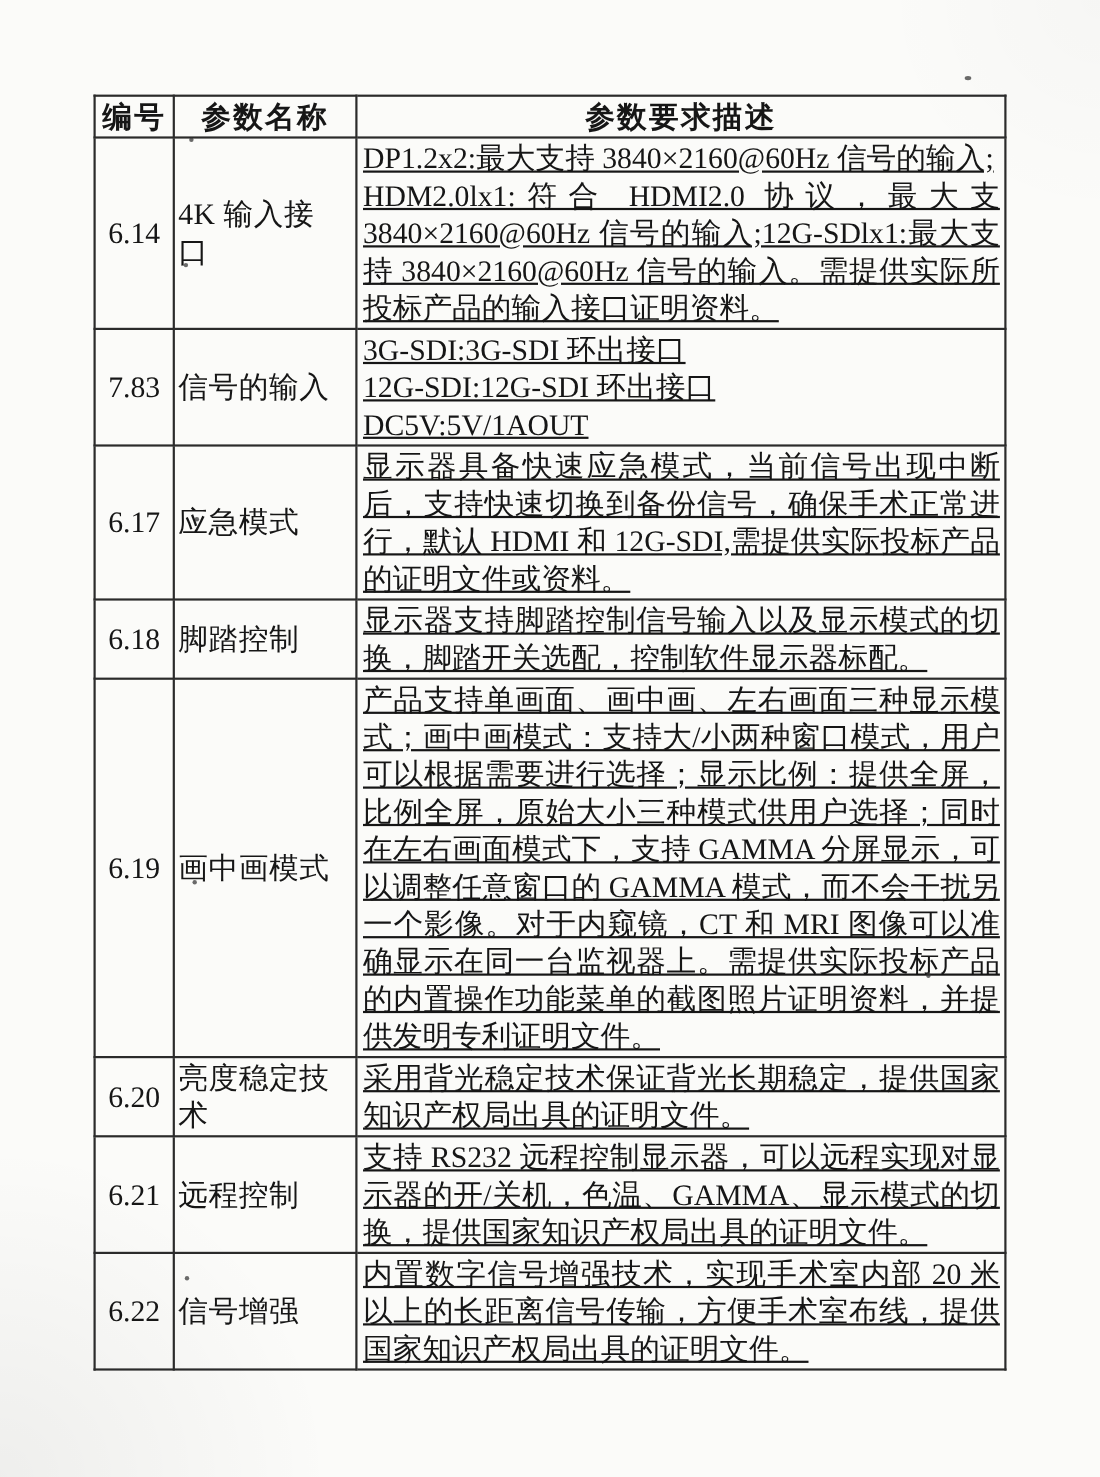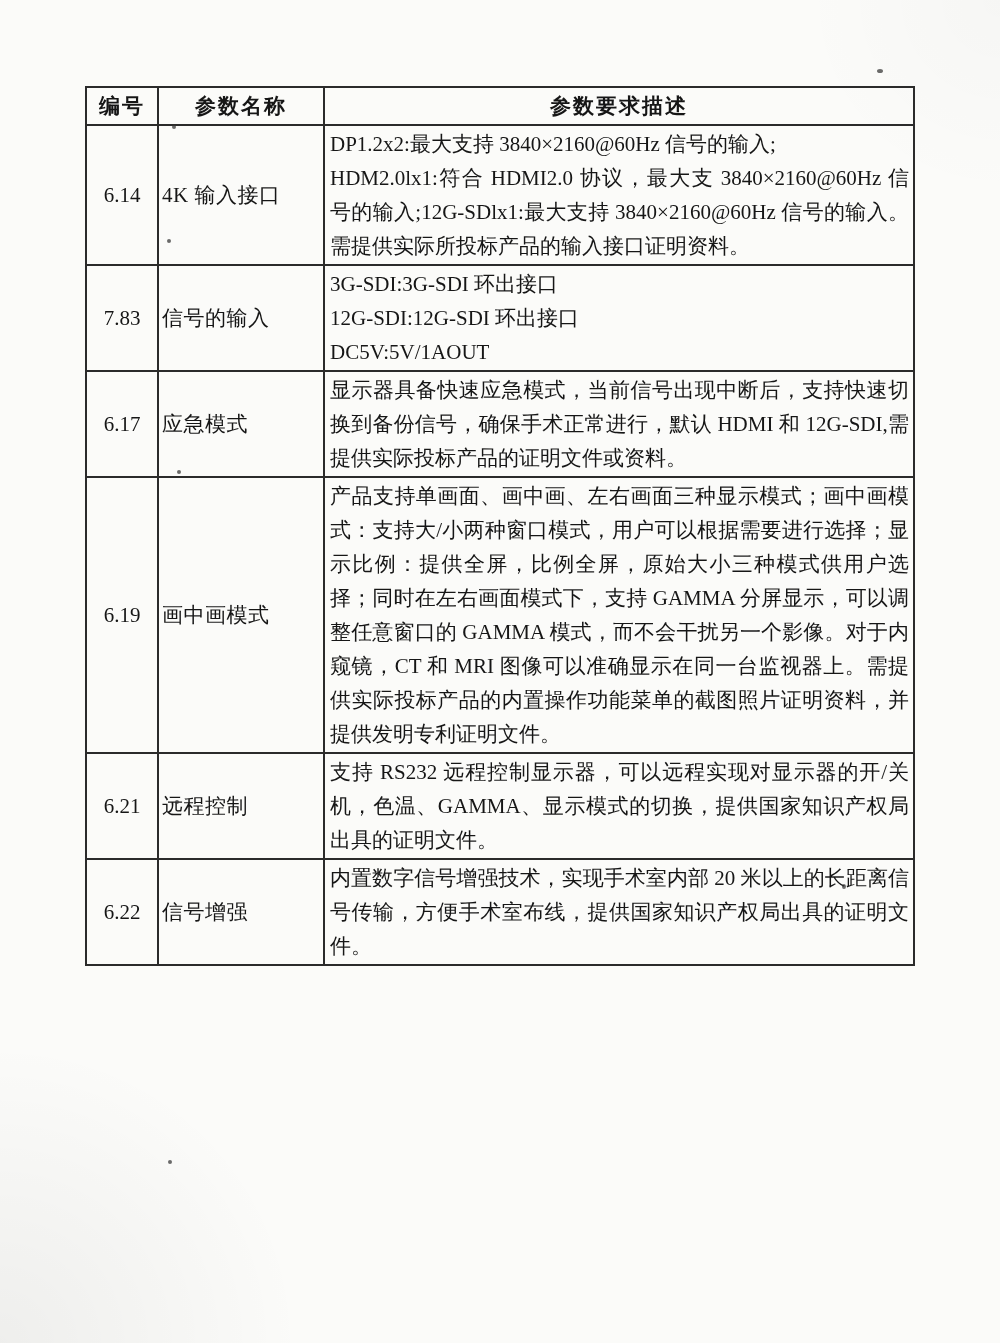--- a/index.html
+++ b/index.html
@@ -20,21 +20,21 @@
   table.spec{
     position:absolute;
     left:85px;top:86px;
     width:828px;
     border-collapse:collapse;
     table-layout:fixed;
     color:#161616;
   }
   table.spec th, table.spec td{
     border:2px solid #2b2b2b;
-    font-size:21px;
+    font-size:27px;
     line-height:34px;
     vertical-align:middle;
     overflow:hidden;
   }
   th.hdr{
     font-weight:bold;
     font-size:22px;
     height:30px;
     line-height:30px;
     text-align:center;
@@ -50,20 +50,21 @@
   td.cell-name{
     text-align:left;
     padding:1px 18px 1px 3px;
     letter-spacing:0.5px;
   }
   td.cell-desc{
     text-align:justify;
     text-justify:inter-character;
     padding:1px 4px 1px 5px;
     white-space:pre-line;
+    text-decoration:underline;
   }
   
   .speck{
     position:absolute;
     background:#3a3a3a;
     border-radius:50%;
     opacity:.75;
   }
 </style>
 </head>
@@ -97,23 +98,33 @@
         <td class="cell-desc">3G-SDI:3G-SDI 环出接口
 12G-SDI:12G-SDI 环出接口
 DC5V:5V/1AOUT</td>
       </tr>
       <tr>
         <td class="cell-id">6.17</td>
         <td class="cell-name">应急模式</td>
         <td class="cell-desc">显示器具备快速应急模式，当前信号出现中断后，支持快速切换到备份信号，确保手术正常进行，默认 HDMI 和 12G-SDI,需提供实际投标产品的证明文件或资料。</td>
       </tr>
       <tr>
+        <td class="cell-id">6.18</td>
+        <td class="cell-name">脚踏控制</td>
+        <td class="cell-desc">显示器支持脚踏控制信号输入以及显示模式的切换，脚踏开关选配，控制软件显示器标配。</td>
+      </tr>
+      <tr>
         <td class="cell-id">6.19</td>
         <td class="cell-name">画中画模式</td>
         <td class="cell-desc">产品支持单画面、画中画、左右画面三种显示模式；画中画模式：支持大/小两种窗口模式，用户可以根据需要进行选择；显示比例：提供全屏，比例全屏，原始大小三种模式供用户选择；同时在左右画面模式下，支持 GAMMA 分屏显示，可以调整任意窗口的 GAMMA 模式，而不会干扰另一个影像。对于内窥镜，CT 和 MRI 图像可以准确显示在同一台监视器上。需提供实际投标产品的内置操作功能菜单的截图照片证明资料，并提供发明专利证明文件。</td>
+      </tr>
+      <tr>
+        <td class="cell-id">6.20</td>
+        <td class="cell-name">亮度稳定技术</td>
+        <td class="cell-desc">采用背光稳定技术保证背光长期稳定，提供国家知识产权局出具的证明文件。</td>
       </tr>
       <tr>
         <td class="cell-id">6.21</td>
         <td class="cell-name">远程控制</td>
         <td class="cell-desc">支持 RS232 远程控制显示器，可以远程实现对显示器的开/关机，色温、GAMMA、显示模式的切换，提供国家知识产权局出具的证明文件。</td>
       </tr>
       <tr>
         <td class="cell-id">6.22</td>
         <td class="cell-name">信号增强</td>
         <td class="cell-desc">内置数字信号增强技术，实现手术室内部 20 米以上的长距离信号传输，方便手术室布线，提供国家知识产权局出具的证明文件。</td>

